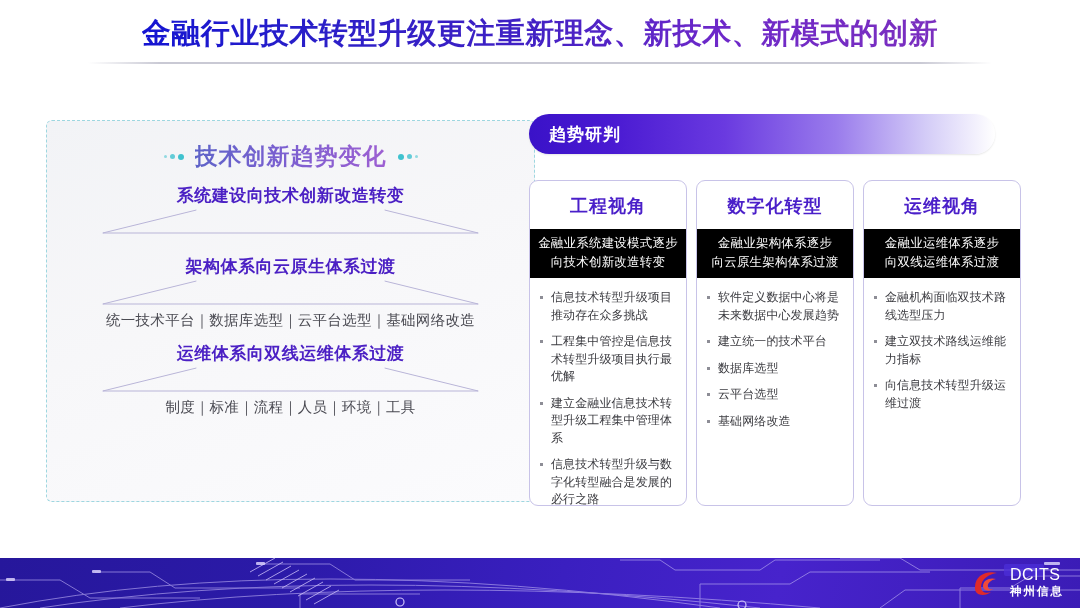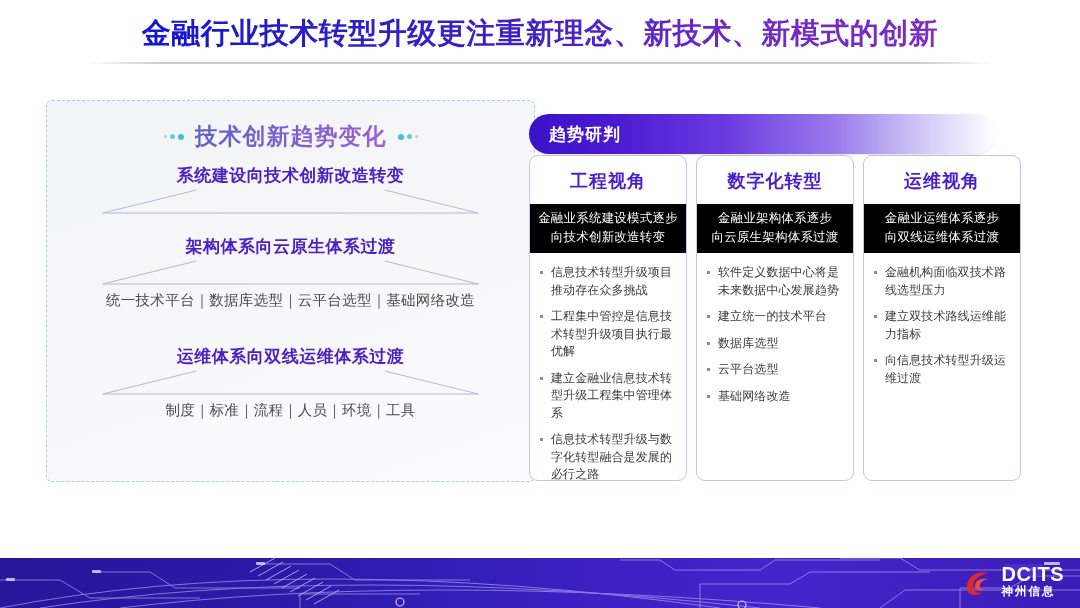--- a/index.html
+++ b/index.html
@@ -28,21 +28,21 @@
     -webkit-text-fill-color: transparent;
     white-space: nowrap;
   }
   .title-rule {
     position: absolute; left: 88px; top: 62px; width: 904px; height: 2px;
     background: linear-gradient(90deg, rgba(190,190,200,0) 0%, #c9c9d4 8%, #c9c9d4 92%, rgba(190,190,200,0) 100%);
   }
 
   
   .left-panel {
-    position: absolute; left: 46px; top: 100px;
+    position: absolute; left: 46px; top: 120px;
     width: 489px; height: 382px;
     border: 1px dashed #9ed7e0;
     border-radius: 6px;
     background: linear-gradient(160deg, #f2f3f6 0%, #f7f7f9 45%, #fbfbfd 100%);
     padding-top: 14px;
   }
   .lp-head {
     display: flex; align-items: center; justify-content: center;
     gap: 11px; margin-top: 6px; margin-bottom: 12px;
   }
@@ -77,39 +77,39 @@
   .funnel svg { display: block; width: 100%; height: 26px; }
   .tier-items {
     text-align: center;
     font-size: 14.5px;
     color: #4a4a52;
     letter-spacing: .3px;
     padding-top: 5px;
   }
   .tier.t1 { margin-top: 8px; }
   .tier.t2 { margin-top: 20px; }
-  .tier.t3 { margin-top: 35px; }
+  .tier.t3 { margin-top: 12px; }
 
   
   .right-panel { position: absolute; left: 529px; top: 114px; width: 492px; }
 
   .ribbon {
     position: relative;
     width: 466px; height: 40px;
     border-radius: 20px;
     background: linear-gradient(90deg, #3a12c8 0%, #4a1ad2 18%, #6a3ae0 42%, #9a7cec 66%, #d3cbf7 85%, #ffffff 100%);
     display: flex; align-items: center;
     box-shadow: 0 1px 2px rgba(0,0,0,.10);
   }
   .ribbon-label {
     color: #fff; font-size: 17px; font-weight: 700;
     padding-left: 20px; letter-spacing: 1px;
   }
 
-  .cards { display: flex; gap: 9px; margin-top: 1px; }
+  .cards { display: flex; gap: 9px; margin-top: 26px; }
   .card {
     width: 158px; height: 326px;
     background: #ffffff;
     border: 1px solid #c8c3e8;
     border-radius: 9px;
     overflow: hidden;
     display: flex; flex-direction: column;
   }
   .card-title {
     text-align: center;
@@ -155,21 +155,21 @@
   }
   .banner svg { position: absolute; left: 0; top: 0; }
 
   .logo {
     position: absolute; right: 16px; top: 8px;
     display: flex; align-items: center; gap: 5px;
   }
   .logo-mark { position: relative; width: 34px; height: 30px; }
   .logo-text { display: flex; flex-direction: column; align-items: flex-start; }
   .logo-en {
-    color: #ffffff; font-size: 20px; font-weight: 700;
+    color: #ffffff; font-size: 16px; font-weight: 400;
     letter-spacing: 0.5px; line-height: 17px;
   }
   .logo-cn {
     color: #ffffff; font-size: 11.5px; font-weight: 700;
     letter-spacing: 2px; line-height: 14px; margin-top: 1px;
   }
 </style>
 </head>
 <body>
 

